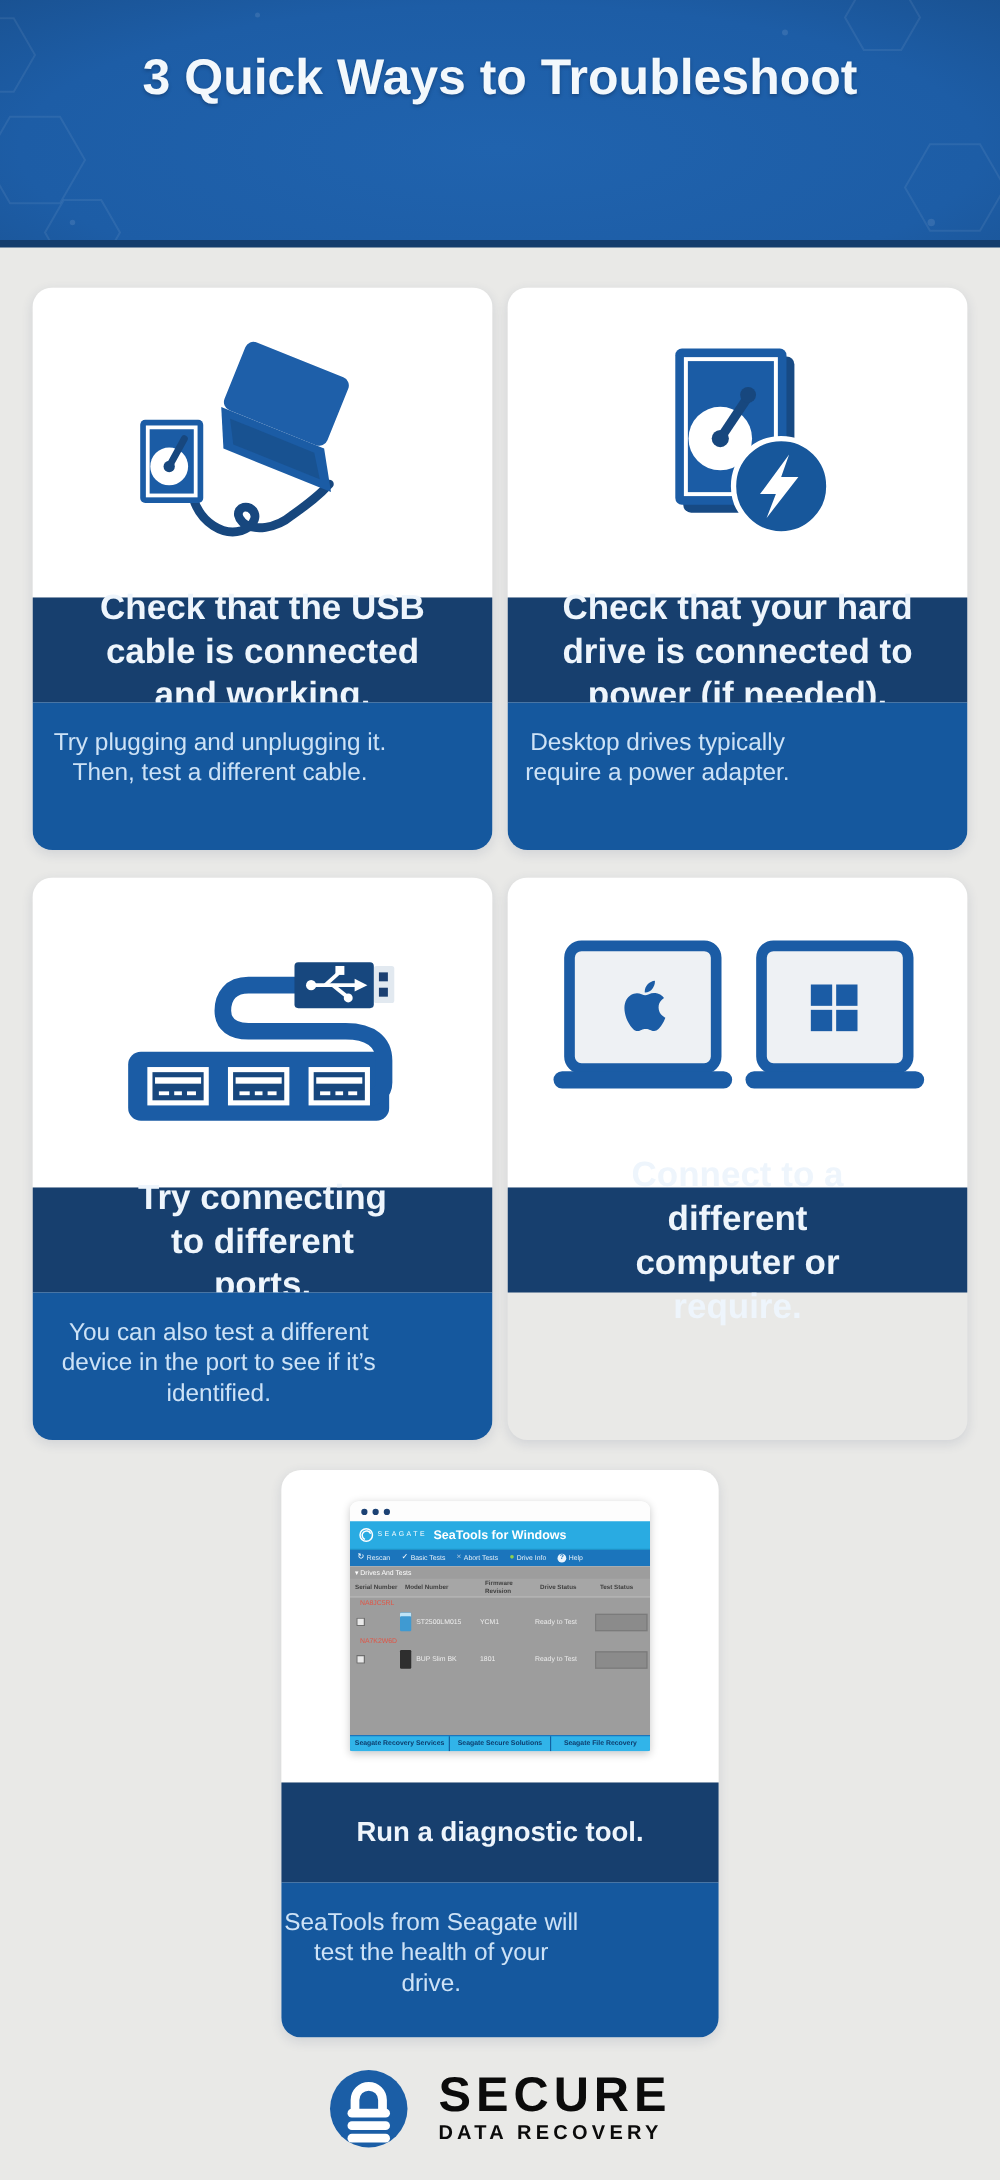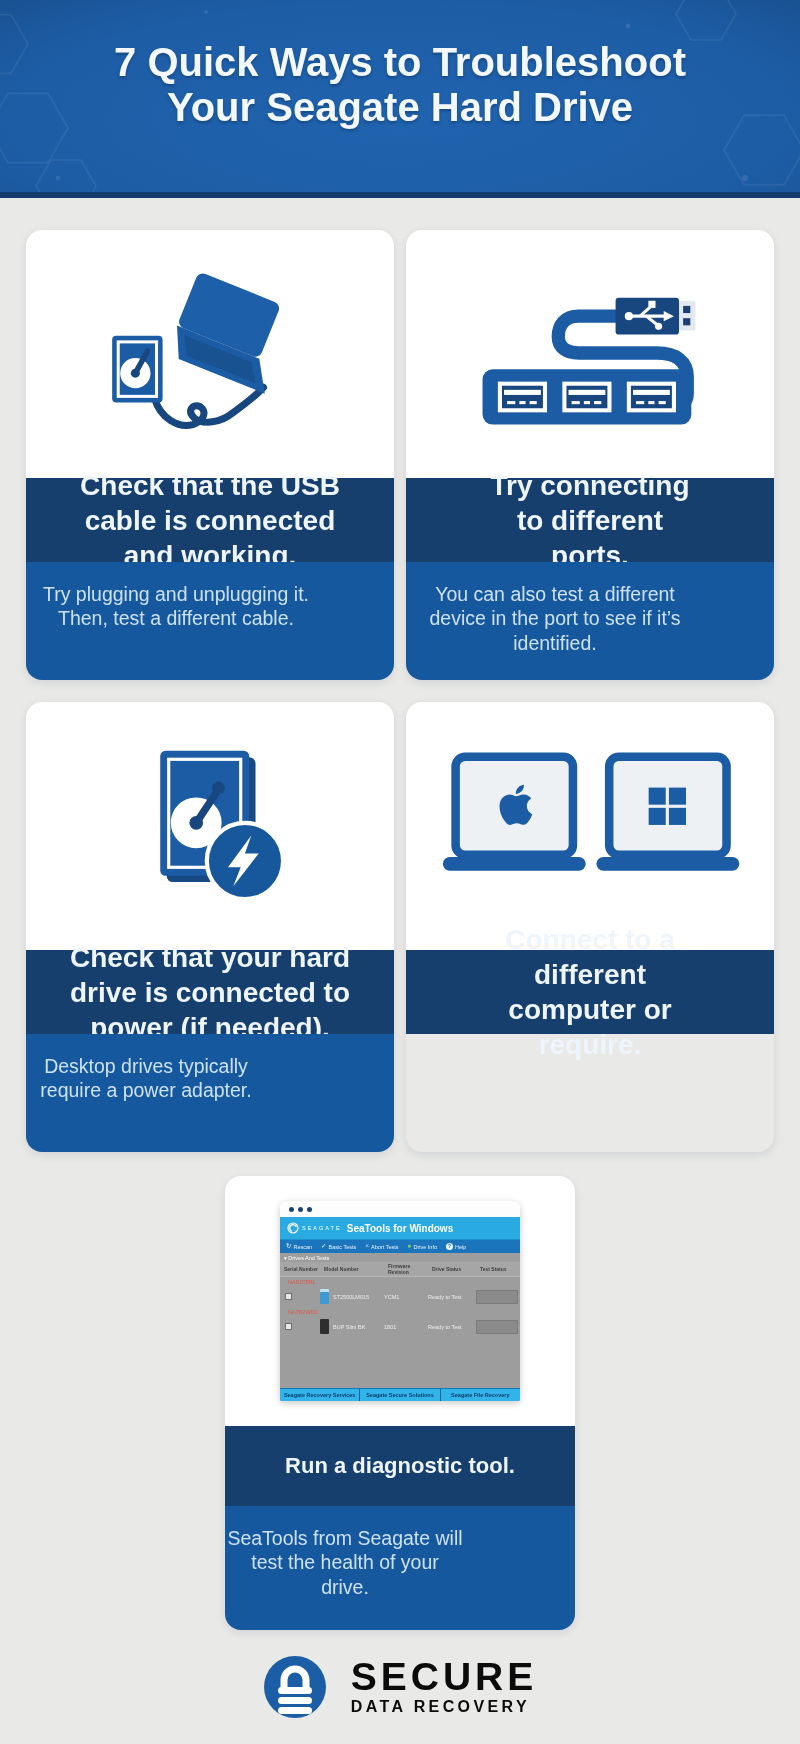--- a/index.html
+++ b/index.html
@@ -102,22 +102,21 @@
         <polygon transform="translate(706,14)" points="30,0 15,26 -15,26 -30,0 -15,-26 15,-26"></polygon>
       </g>
       <g fill="rgba(255,255,255,0.10)">
         <circle cx="745" cy="178" r="3"></circle>
           <circle cx="628" cy="26" r="2.4"></circle>
         <circle cx="58" cy="178" r="2.2"></circle>
           <circle cx="206" cy="12" r="2"></circle>
       </g>
     </svg>
     <div class="header-title">
-      <div>7 Quick Ways to Troubleshoot</div>
-      <div>Your Seagate Hard Drive</div>
+      <div>3 Quick Ways to Troubleshoot</div>
     </div>
   </div>
 
   <div class="grid">
 
     <div class="card">
       <div class="card-iconarea">
         <svg width="232" height="170" viewBox="0 0 230 168">
           <path d="M60,128 C66,148 84,158 98,154 C110,150 112,140 105,136 C98,133 92,140 99,147 C108,155 126,152 138,142 C152,132 160,126 168,117" fill="none" stroke="#17477e" stroke-width="7" stroke-linecap="round"></path>
           <g transform="translate(104,2) rotate(22)">
@@ -137,20 +136,46 @@
       <div class="card-titlebar">
         <span class="mw270">Check that the USB cable is connected and working.</span>
       </div>
       <div class="card-desc">
         <span class="dw300">Try plugging and unplugging it. Then, test a different cable.</span>
       </div>
     </div>
 
     <div class="card">
       <div class="card-iconarea">
+        <svg width="180" height="180" viewBox="0 0 170 170">
+          <rect x="44" y="20" width="84" height="118" rx="6" fill="#174a84"></rect>
+          <g>
+            <rect x="38" y="14" width="84" height="118" rx="5" fill="#1b5ca5"></rect>
+            <rect x="46" y="22" width="68" height="102" fill="none" stroke="#ffffff" stroke-width="3"></rect>
+            <circle cx="72" cy="82" r="24" fill="#ffffff"></circle>
+            <line x1="72" y1="82" x2="92" y2="52" stroke="#17477e" stroke-width="7" stroke-linecap="round"></line>
+            <circle cx="93" cy="49" r="6" fill="#17477e"></circle>
+            <circle cx="72" cy="82" r="6.5" fill="#17477e"></circle>
+          </g>
+          <g>
+            <circle cx="118" cy="118" r="36" fill="#17579b" stroke="#ffffff" stroke-width="4"></circle>
+            <polygon points="124,94 102,124 114,124 107,142 131,111 118,111" fill="#ffffff"></polygon>
+          </g>
+        </svg>
+      </div>
+      <div class="card-titlebar">
+        <span class="mw336">Check that your hard drive is connected to power (if needed).</span>
+      </div>
+      <div class="card-desc">
+        <span class="dw240">Desktop drives typically require a power adapter.</span>
+      </div>
+    </div>
+
+    <div class="card">
+      <div class="card-iconarea">
         <svg width="256" height="174" viewBox="0 0 250 170">
           <rect x="20" y="100" width="204" height="54" rx="10" fill="#1b5ca5"></rect>
           <path d="M160,48 H114 C100,48 94,57 94,68 C94,79 102,84 114,84 H190 C210,84 220,93 220,107 V124 C220,132 214,136 206,136 H198" fill="none" stroke="#1b5ca5" stroke-width="13" stroke-linecap="round"></path>
           <g>
             <rect x="212" y="33" width="16" height="29" rx="2" fill="#e2e9f0"></rect>
             <rect x="216" y="38" width="7" height="7" fill="#1b3f71"></rect>
             <rect x="216" y="50" width="7" height="7" fill="#1b3f71"></rect>
             <rect x="150" y="30" width="62" height="36" rx="3" fill="#17477e"></rect>
             <g stroke="#ffffff" stroke-width="3" fill="none">
               <path d="M163,48 H199"></path>
@@ -188,46 +213,20 @@
                 <rect x="31" y="19" width="7" height="3" fill="#ffffff"></rect>
             </g>
           </g>
         </svg>
       </div>
       <div class="card-titlebar">
         <span class="mw200">Try connecting to different ports.</span>
       </div>
       <div class="card-desc">
         <span class="dw298">You can also test a different device in the port to see if it’s identified.</span>
-      </div>
-    </div>
-
-    <div class="card">
-      <div class="card-iconarea">
-        <svg width="180" height="180" viewBox="0 0 170 170">
-          <rect x="44" y="20" width="84" height="118" rx="6" fill="#174a84"></rect>
-          <g>
-            <rect x="38" y="14" width="84" height="118" rx="5" fill="#1b5ca5"></rect>
-            <rect x="46" y="22" width="68" height="102" fill="none" stroke="#ffffff" stroke-width="3"></rect>
-            <circle cx="72" cy="82" r="24" fill="#ffffff"></circle>
-            <line x1="72" y1="82" x2="92" y2="52" stroke="#17477e" stroke-width="7" stroke-linecap="round"></line>
-            <circle cx="93" cy="49" r="6" fill="#17477e"></circle>
-            <circle cx="72" cy="82" r="6.5" fill="#17477e"></circle>
-          </g>
-          <g>
-            <circle cx="118" cy="118" r="36" fill="#17579b" stroke="#ffffff" stroke-width="4"></circle>
-            <polygon points="124,94 102,124 114,124 107,142 131,111 118,111" fill="#ffffff"></polygon>
-          </g>
-        </svg>
-      </div>
-      <div class="card-titlebar">
-        <span class="mw336">Check that your hard drive is connected to power (if needed).</span>
-      </div>
-      <div class="card-desc">
-        <span class="dw240">Desktop drives typically require a power adapter.</span>
       </div>
     </div>
 
     <div class="card">
       <div class="card-iconarea">
         <svg width="300" height="160" viewBox="0 0 280 150">
           <g>
             <rect x="14" y="10" width="110" height="92" rx="9" fill="#eef1f4" stroke="#1b5ca5" stroke-width="8"></rect>
             <rect x="2" y="104" width="134" height="13" rx="6.5" fill="#1b5ca5"></rect>
             <path transform="translate(45,30) scale(2.1)" fill="#1b5ca5" d="M17.05 12.54c-.03-2.28 1.86-3.37 1.94-3.43-1.06-1.55-2.7-1.76-3.28-1.78-1.4-.14-2.73.82-3.44.82-.71 0-1.8-.8-2.96-.78-1.52.02-2.93.89-3.71 2.25-1.58 2.75-.4 6.81 1.14 9.04.75 1.09 1.65 2.32 2.83 2.27 1.14-.05 1.57-.73 2.94-.73 1.37 0 1.76.73 2.96.71 1.22-.02 2-1.11 2.74-2.21.87-1.27 1.22-2.5 1.24-2.56-.03-.01-2.37-.91-2.4-3.6zM14.79 5.85c.63-.76 1.05-1.82.94-2.88-.9.04-2 .6-2.65 1.36-.58.67-1.09 1.75-.95 2.78 1.01.08 2.03-.51 2.66-1.26z"></path>

